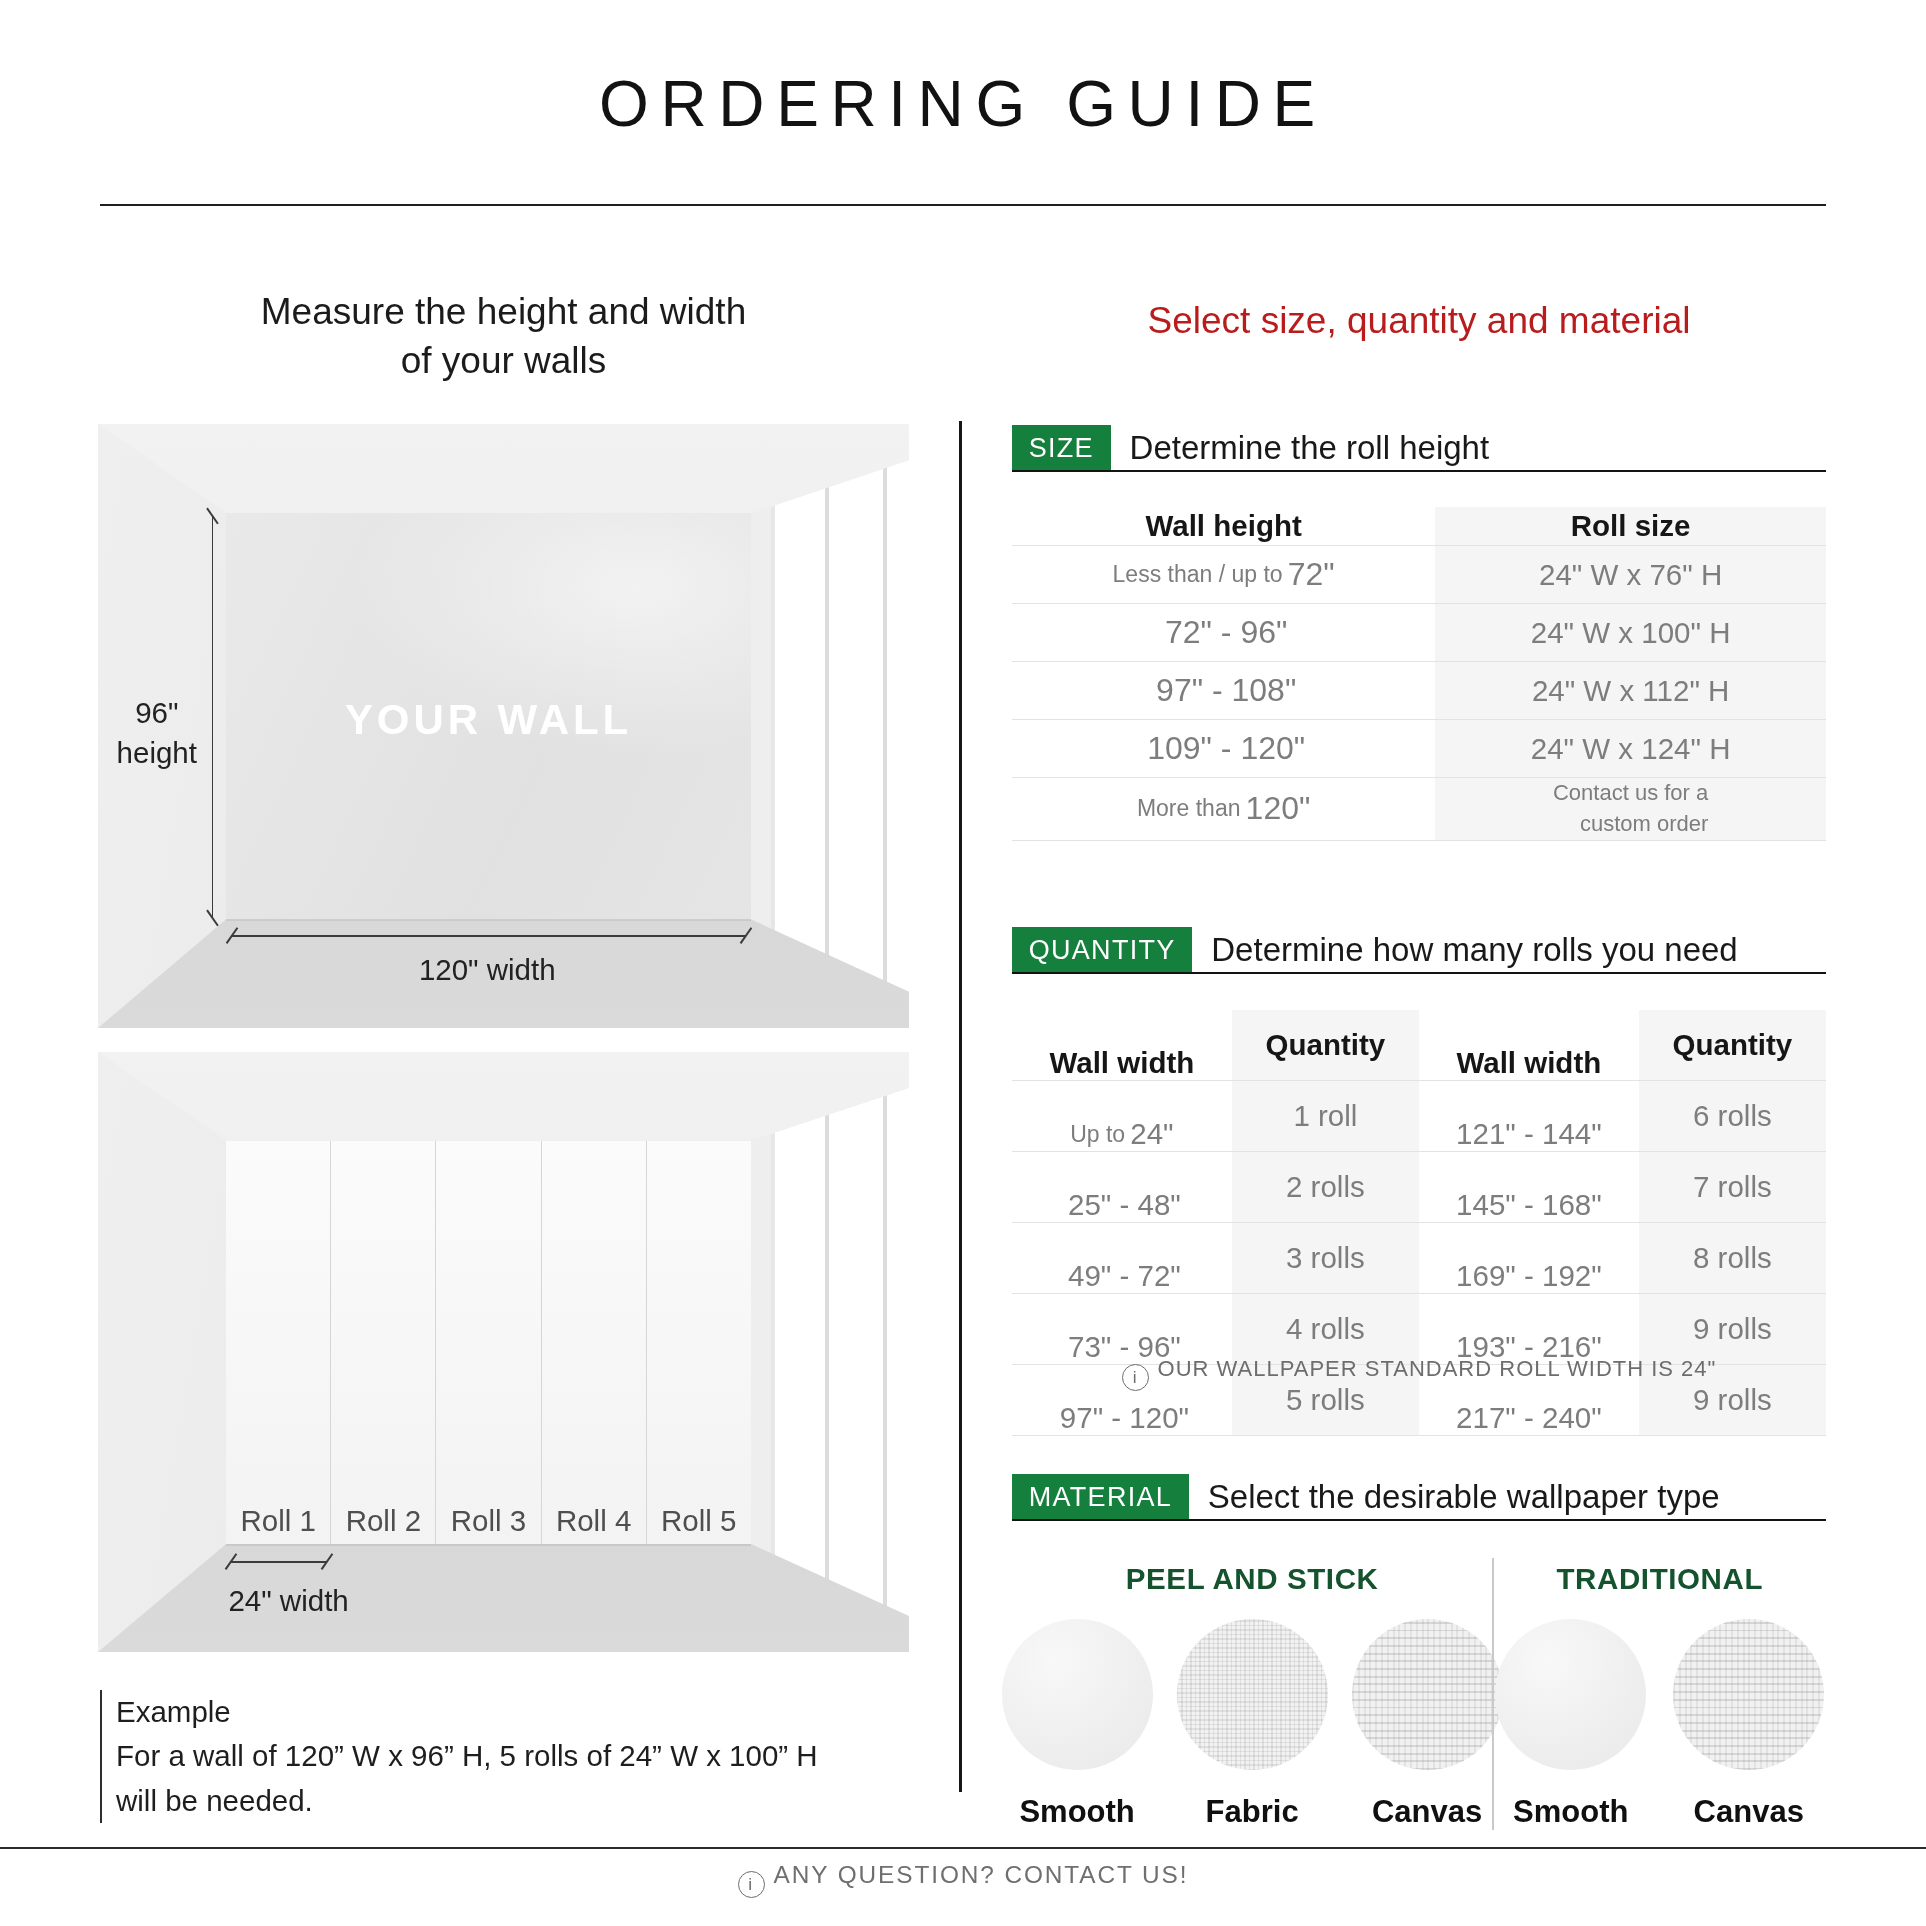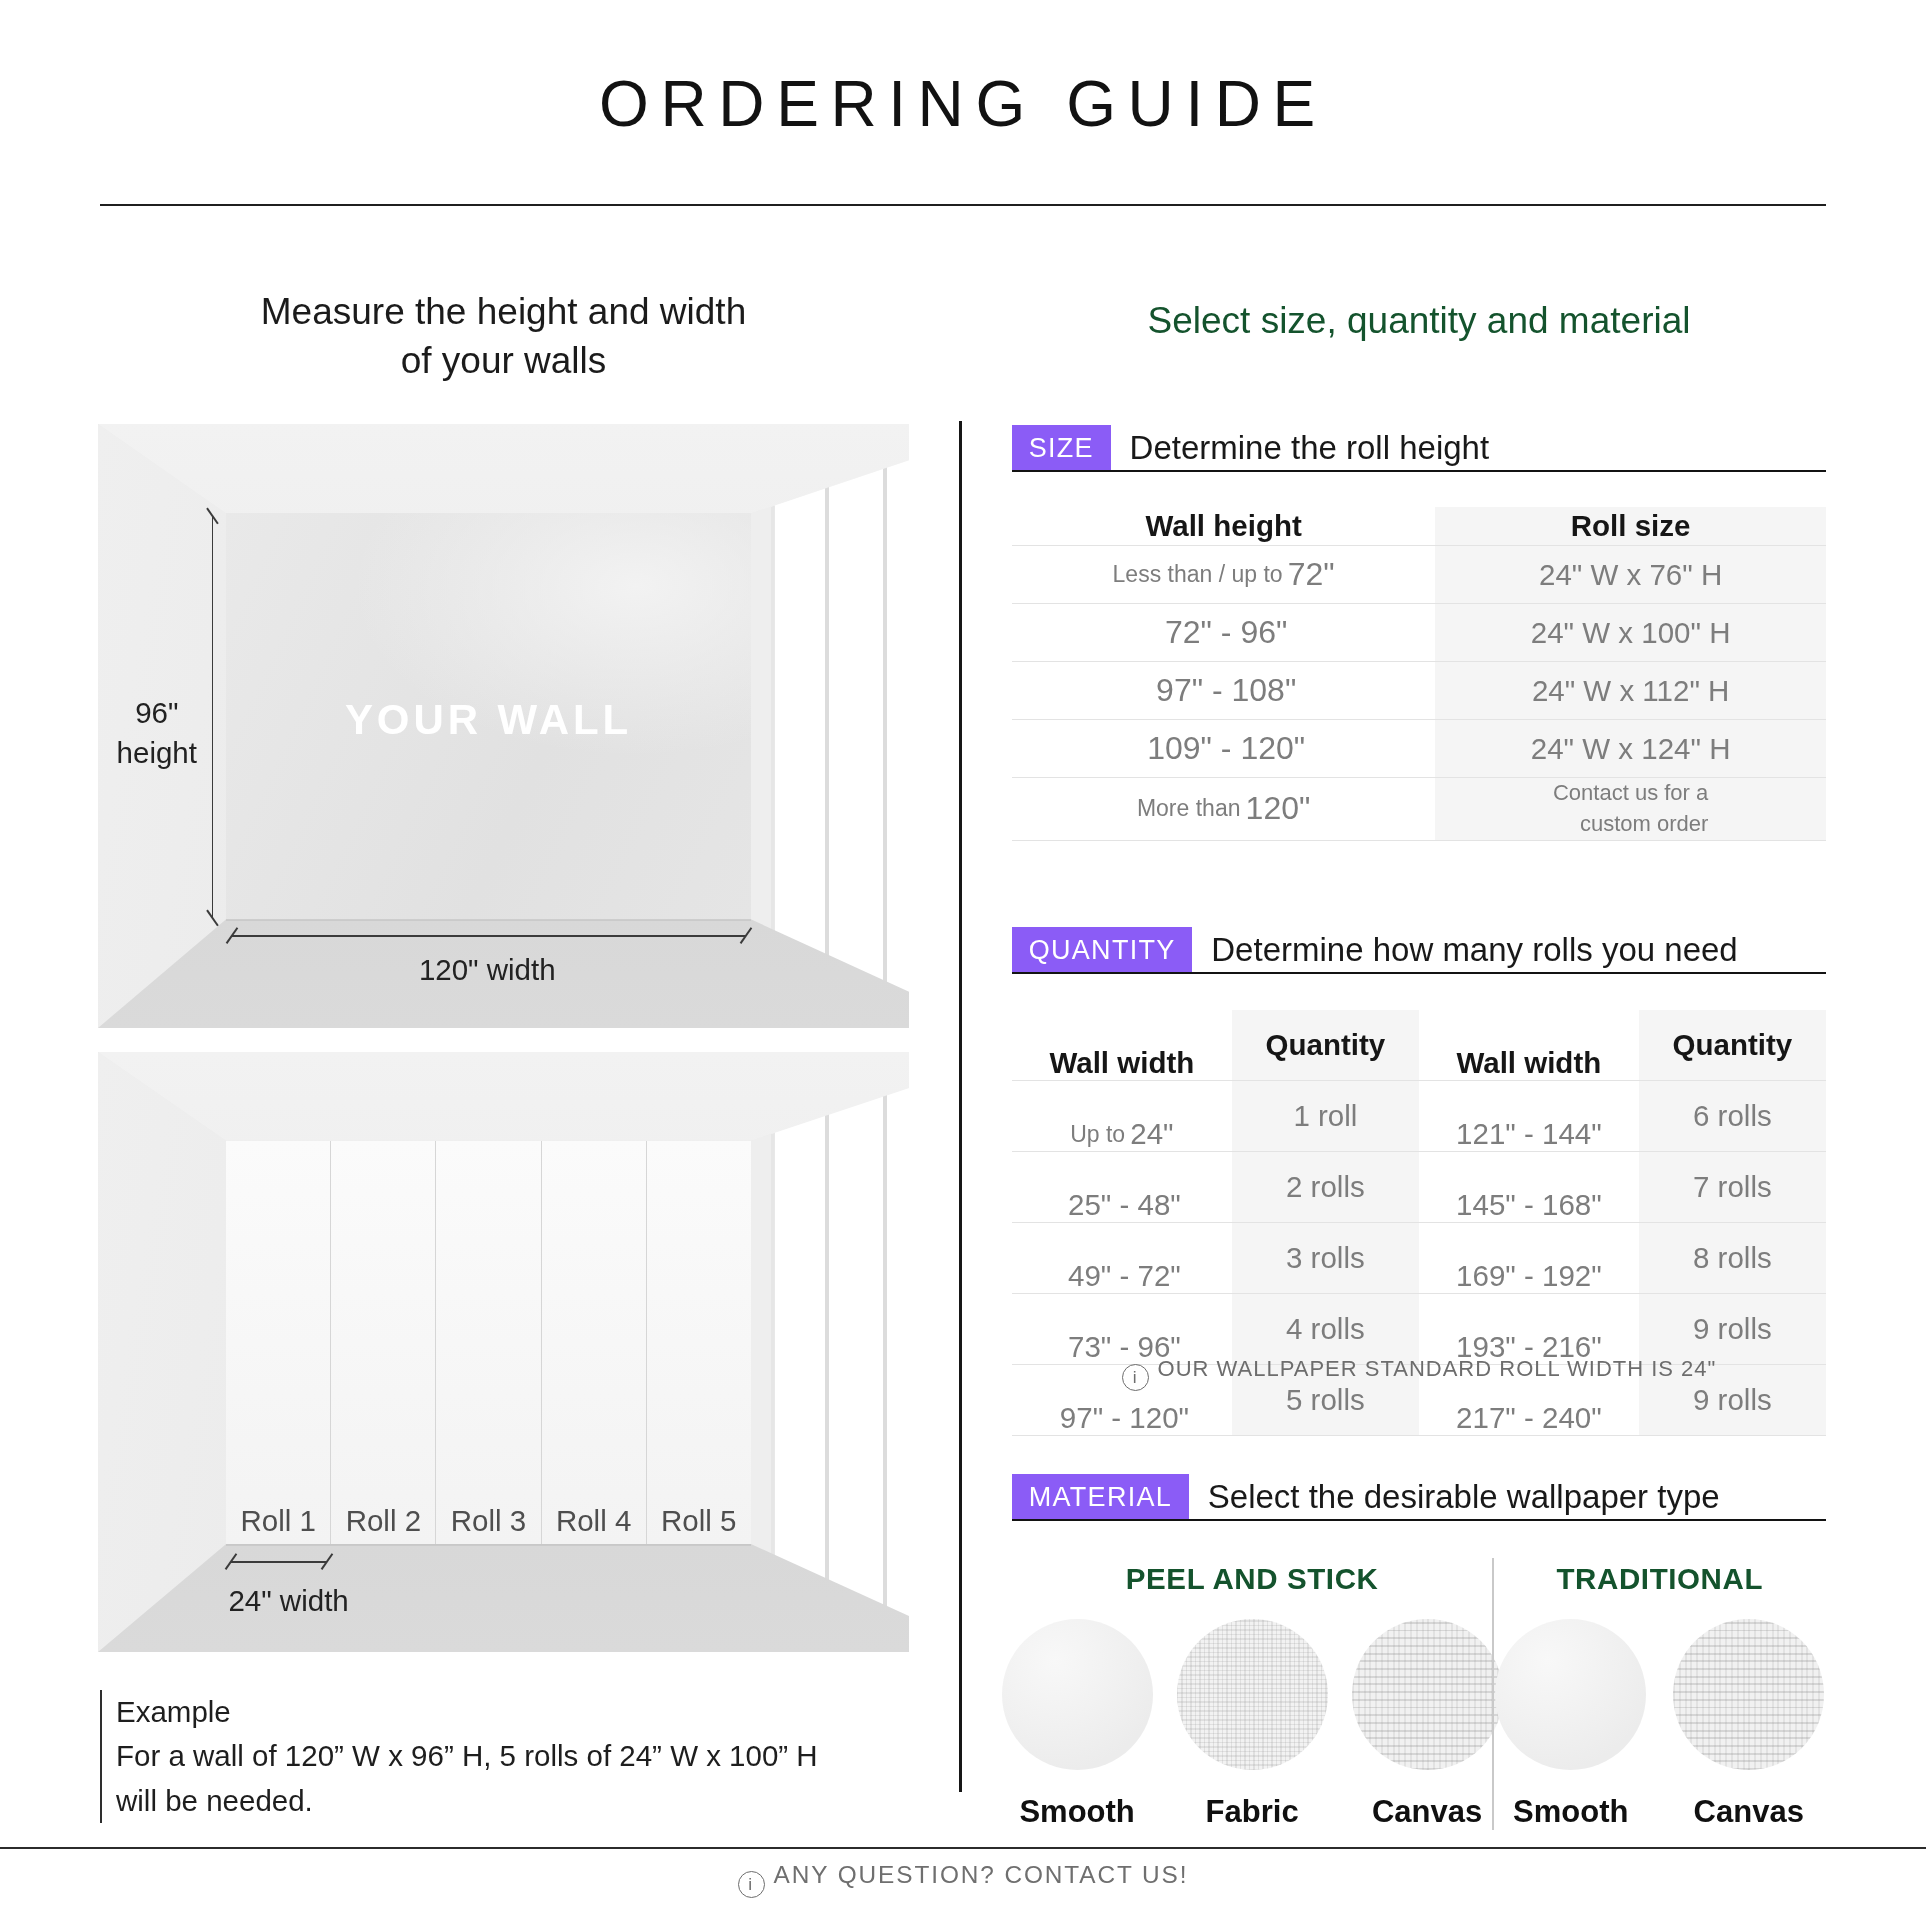--- a/index.html
+++ b/index.html
@@ -19,21 +19,21 @@
     letter-spacing:11.6px; color:#121212; white-space:nowrap;
   }
   .top-rule { position:absolute; left:100px; right:100px; top:204px; height:1.9px; background:#1f1f1f; }
 
   .left-heading {
     position:absolute; left:98px; top:288px; width:811px;
     text-align:center; font-size:37px; line-height:1.32; color:#1b1b1b;
   }
   .right-heading {
     position:absolute; left:1012px; top:300px; width:814px;
-    text-align:center; font-size:37px; color:#14532d;
+    text-align:center; font-size:37px; color:#b91c1c;
   }
   .col-divider { position:absolute; left:959px; top:421px; width:2.6px; height:1371px; background:#161616; }
 
   
   .room { position:absolute; left:98px; width:811px; overflow:hidden; background:#ececec; }
   #room1 { top:424px;  height:604px; }
   #room2 { top:1052px; height:600px; }
   .room > div { position:absolute; }
   .r-ceiling {
     inset:0;
@@ -112,21 +112,21 @@
     position:absolute; left:100px; top:1690px; width:790px;
     border-left:2.6px solid #2e2e2e; padding-left:14px;
     font-size:29.5px; line-height:1.5; color:#1e1e1e;
   }
 
   
   .sec { position:absolute; left:1012px; width:814px; }
   #sec-size { top:425px; } #sec-quantity { top:927px; } #sec-material { top:1474px; }
   .section-head { display:flex; align-items:flex-end; border-bottom:2.6px solid #131313; }
   .sec-label {
-    background:#8b5cf6; color:#ffffff; font-size:27px; font-weight:500;
+    background:#15803d; color:#ffffff; font-size:27px; font-weight:500;
     letter-spacing:1.3px; padding:7.7px 16.7px 6.4px; white-space:nowrap;
   }
   .sec-sub { font-size:33px; color:#191919; margin-left:19px; padding-bottom:2.6px; white-space:nowrap; }
 
   .tbl { width:100%; }
   .t-row { display:flex; align-items:stretch; border-bottom:1.3px solid #e3e3e3; }
   .t-cell { display:flex; align-items:center; justify-content:center; text-align:right; color:#7d7d7d; font-size:29.5px; }
   .t-row.head .t-cell { color:#161616; font-size:29.5px; font-weight:600; }
   .gray { background:#f5f5f5; }
   .pre { font-size:23px; margin-right:5.1px; }

